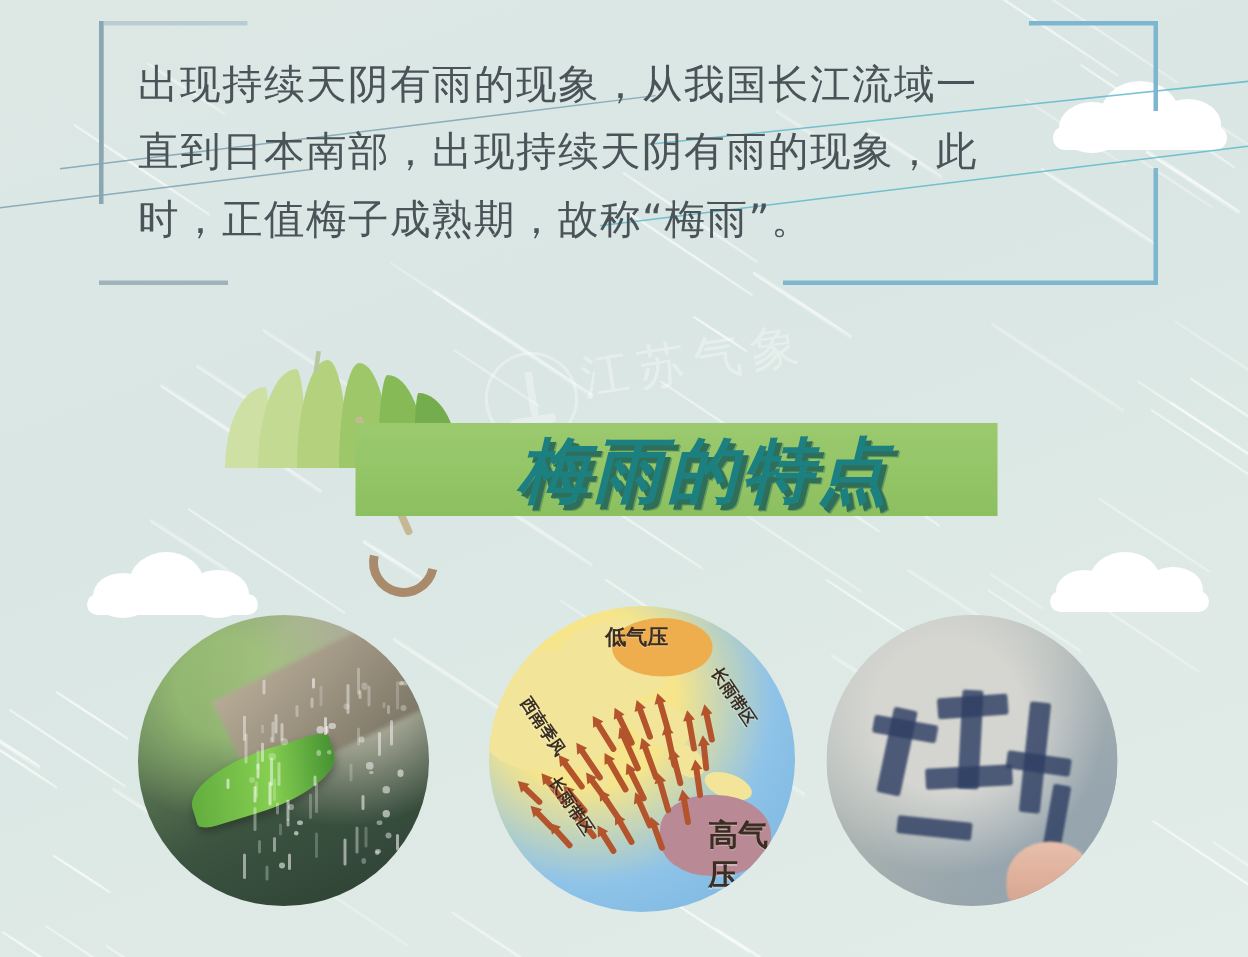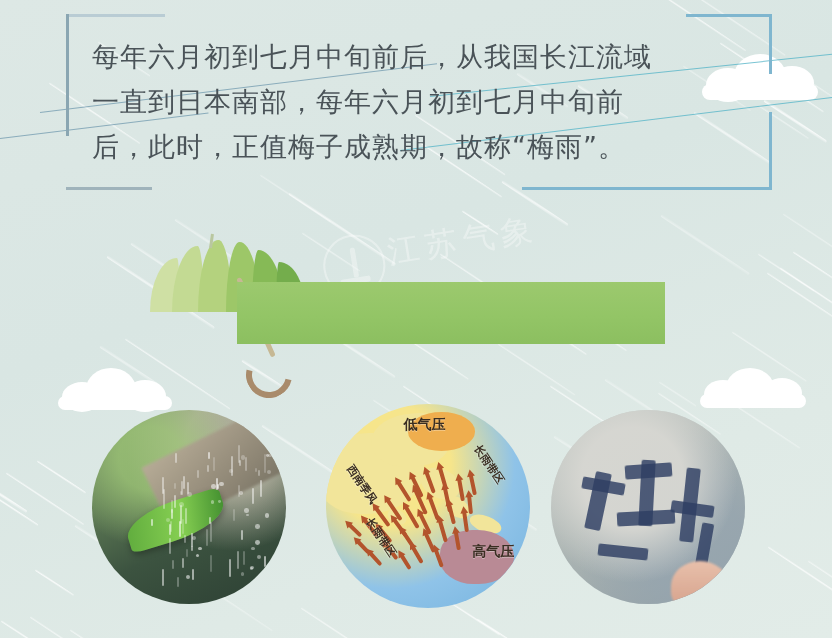--- a/index.html
+++ b/index.html
@@ -220,21 +220,21 @@
 
   <div id="quote-frame">
     <div class="corner tl"></div>
     <div class="corner tl2"></div>
     <div class="corner tr"></div>
     <div class="corner tr2"></div>
     <div class="corner bl"></div>
     <div class="corner br"></div>
     <div class="corner br2"></div>
   </div>
-  <div id="quote-text">每年六月初到七月中旬前后，从我国长江流域一直到日本南部，每年六月初到七月中旬前后，此时，正值梅子成熟期，故称“梅雨”。</div>
+  <div id="quote-text">出现持续天阴有雨的现象，从我国长江流域一直到日本南部，出现持续天阴有雨的现象，此时，正值梅子成熟期，故称“梅雨”。</div>
 
   <div id="watermark">
     <div id="wm-logo"></div>
     <div id="wm-text">江苏气象</div>
   </div>
 
   <div id="umbrella">
     <div class="canopy">
       <span style="left:0px;width:30px;height:54px;background:#cfe0a4;border-radius:90% 10% 0 0/100% 100% 0 0;"></span>
       <span style="left:22px;width:32px;height:66px;background:#c3da93;border-radius:80% 20% 0 0/100% 100% 0 0;"></span>
@@ -242,20 +242,21 @@
       <span style="left:76px;width:34px;height:70px;background:#9dc768;border-radius:40% 60% 0 0/100% 100% 0 0;"></span>
       <span style="left:102px;width:32px;height:62px;background:#86ba56;border-radius:20% 80% 0 0/100% 100% 0 0;"></span>
       <span style="left:126px;width:30px;height:50px;background:#74ad4c;border-radius:10% 90% 0 0/100% 100% 0 0;"></span>
       <div class="tip"></div>
     </div>
     <div class="shaft"></div>
     <div class="hook"></div>
   </div>
 
   <div id="title-banner"></div>
+  <div id="title-text">梅雨的特点</div>
 
   <div class="circ" id="photo-left">
     <div class="leafphoto"></div>
     <div class="ledge"></div>
     <div class="leaf"></div>
     <div class="drops" id="drops-left">
         <s style="left:44.9%;top:57.0%;width:2px;height:16px;opacity:0.87;"></s>
         <s style="left:59.6%;top:21.8%;width:2px;height:7px;opacity:0.86;"></s>
         <s style="left:39.7%;top:58.7%;width:2px;height:11px;opacity:0.83;"></s>
         <s style="left:58.9%;top:61.4%;width:2px;height:17px;opacity:0.38;"></s>
@@ -377,21 +378,21 @@
         <div class="arrow" style="left:16%;top:56%;width:4px;height:18px;transform:rotate(-46deg);"></div>
         <div class="arrow" style="left:34%;top:66%;width:4px;height:20px;transform:rotate(-38deg);"></div>
         <div class="arrow" style="left:40%;top:72%;width:4px;height:18px;transform:rotate(-32deg);"></div>
         <div class="arrow" style="left:72%;top:34%;width:4px;height:22px;transform:rotate(-12deg);"></div>
         <div class="arrow" style="left:58%;top:30%;width:4px;height:24px;transform:rotate(-16deg);"></div>
         <div class="arrow" style="left:52%;top:32%;width:4px;height:24px;transform:rotate(-20deg);"></div>
         <div class="arrow" style="left:46%;top:34%;width:4px;height:24px;transform:rotate(-26deg);"></div>
         <div class="arrow" style="left:40%;top:36%;width:4px;height:24px;transform:rotate(-32deg);"></div>
       </div>
     <div class="maplabel" style="left:38%;top:6%;font-size:14px;">低气压</div>
-    <div class="maplabel" style="left:56%;top:68%;font-size:14px;padding-left:32px;">高气压</div>
+    <div class="maplabel" style="left:56%;top:68%;font-size:20px;padding-left:32px;">高气压</div>
     <div class="maplabel" style="left:7%;top:36%;font-size:11px;transform:rotate(56deg);">西南季风</div>
     <div class="maplabel" style="left:69%;top:26%;font-size:11px;transform:rotate(56deg);">长雨带区</div>
     <div class="maplabel" style="left:16%;top:62%;font-size:11px;transform:rotate(56deg);">长雨带区</div>
   </div>
 
   <div class="circ" id="photo-right">
     <div class="mould"></div>
     <div class="mstroke" style="left:20%;top:32%;width:8%;height:30%;transform:rotate(12deg);"></div>
     <div class="mstroke" style="left:16%;top:36%;width:22%;height:6%;transform:rotate(10deg);"></div>
     <div class="mstroke" style="left:38%;top:28%;width:24%;height:7%;transform:rotate(-4deg);"></div>

